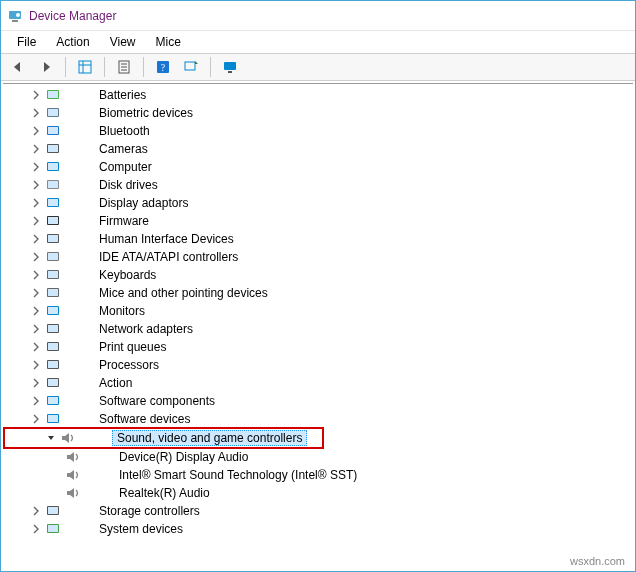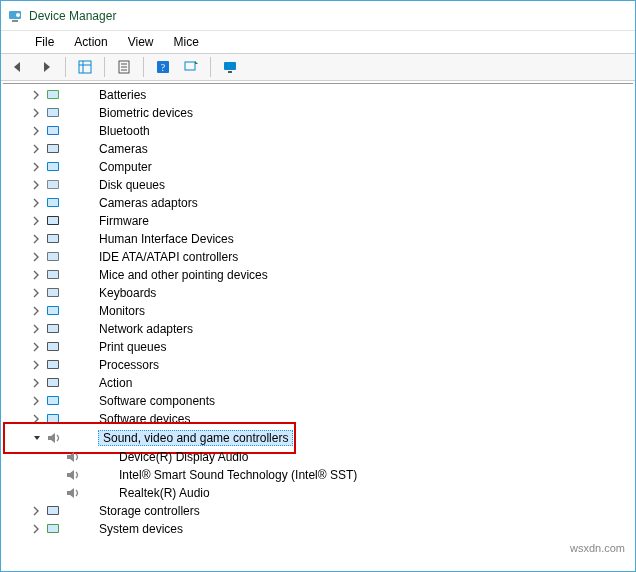--- a/index.html
+++ b/index.html
@@ -19,26 +19,26 @@
     align-items: center;
     padding: 0 6px;
     background: #fff;
     border-bottom: 1px solid #e5e5e5;
   }
   .titlebar .app-icon {
     width: 16px; height: 16px;
     margin-right: 6px;
     display: flex; align-items: center; justify-content: center;
   }
-  .titlebar .title { color: #14532d; }
+  .titlebar .title { color: #701a75; }
   .menubar {
     height: 22px;
     display: flex;
     align-items: center;
-    padding: 0 24px;
+    padding: 0 6px;
     background: #fff;
   }
   .menubar .menu-item { padding: 2px 10px; cursor: default; }
   .toolbar {
     height: 28px;
     display: flex;
     align-items: center;
     padding: 0 4px;
     gap: 2px;
     background: #f7f7f7;
@@ -85,28 +85,28 @@
   .node .lbl { padding: 0 2px; margin-left: 32px; }
   .node.selected .lbl {
     background: #cde8ff;
     border: 1px dotted #199aef;
     padding: 0 4px;
     height: 16px;
     line-height: 14px;
   }
   .highlight-wrap {
     border: 2px solid #d30000;
-    padding: 1px 1px;
+    padding: 1px 15px;
     display: inline-flex;
     align-items: center;
-    height: 32px;
+    height: 22px;
   }
   .watermark {
     position: absolute;
-    right: 10px; bottom: 17px;
+    right: 10px; bottom: 4px;
     font-size: 11px; color: #888;
   }
   .frame {
     position: relative;
     width: 100%; height: 100%;
   }
 </style>
 </head>
 <body>
 <div class="frame">
@@ -255,35 +255,35 @@
           <svg width="10" height="10" viewBox="0 0 10 10">
             <path d="M3 1 L7 5 L3 9" fill="none" stroke="#666" stroke-width="1.4"></path>
           </svg>
         </span>
         <span class="icon">
           <svg width="16" height="16" viewBox="0 0 16 16">
             <rect x="2" y="3" width="12" height="9" rx="1" fill="#888"></rect>
             <rect x="3" y="4" width="10" height="7" fill="#cfe8fb"></rect>
           </svg>
         </span>
-        <span class="lbl">Disk queues</span>
+        <span class="lbl">Disk drives</span>
       </div>
       <div class="node">
         <span class="chev">
           <svg width="10" height="10" viewBox="0 0 10 10">
             <path d="M3 1 L7 5 L3 9" fill="none" stroke="#666" stroke-width="1.4"></path>
           </svg>
         </span>
         <span class="icon">
           <svg width="16" height="16" viewBox="0 0 16 16">
             <rect x="2" y="3" width="12" height="9" rx="1" fill="#0288d1"></rect>
             <rect x="3" y="4" width="10" height="7" fill="#cfe8fb"></rect>
           </svg>
         </span>
-        <span class="lbl">Cameras adaptors</span>
+        <span class="lbl">Display adaptors</span>
       </div>
       <div class="node">
         <span class="chev">
           <svg width="10" height="10" viewBox="0 0 10 10">
             <path d="M3 1 L7 5 L3 9" fill="none" stroke="#666" stroke-width="1.4"></path>
           </svg>
         </span>
         <span class="icon">
           <svg width="16" height="16" viewBox="0 0 16 16">
             <rect x="2" y="3" width="12" height="9" rx="1" fill="#333"></rect>
@@ -325,35 +325,35 @@
           <svg width="10" height="10" viewBox="0 0 10 10">
             <path d="M3 1 L7 5 L3 9" fill="none" stroke="#666" stroke-width="1.4"></path>
           </svg>
         </span>
         <span class="icon">
           <svg width="16" height="16" viewBox="0 0 16 16">
             <rect x="2" y="3" width="12" height="9" rx="1" fill="#666"></rect>
             <rect x="3" y="4" width="10" height="7" fill="#cfe8fb"></rect>
           </svg>
         </span>
+        <span class="lbl">Keyboards</span>
+      </div>
+      <div class="node">
+        <span class="chev">
+          <svg width="10" height="10" viewBox="0 0 10 10">
+            <path d="M3 1 L7 5 L3 9" fill="none" stroke="#666" stroke-width="1.4"></path>
+          </svg>
+        </span>
+        <span class="icon">
+          <svg width="16" height="16" viewBox="0 0 16 16">
+            <rect x="2" y="3" width="12" height="9" rx="1" fill="#666"></rect>
+            <rect x="3" y="4" width="10" height="7" fill="#cfe8fb"></rect>
+          </svg>
+        </span>
         <span class="lbl">Mice and other pointing devices</span>
-      </div>
-      <div class="node">
-        <span class="chev">
-          <svg width="10" height="10" viewBox="0 0 10 10">
-            <path d="M3 1 L7 5 L3 9" fill="none" stroke="#666" stroke-width="1.4"></path>
-          </svg>
-        </span>
-        <span class="icon">
-          <svg width="16" height="16" viewBox="0 0 16 16">
-            <rect x="2" y="3" width="12" height="9" rx="1" fill="#666"></rect>
-            <rect x="3" y="4" width="10" height="7" fill="#cfe8fb"></rect>
-          </svg>
-        </span>
-        <span class="lbl">Keyboards</span>
       </div>
       <div class="node">
         <span class="chev">
           <svg width="10" height="10" viewBox="0 0 10 10">
             <path d="M3 1 L7 5 L3 9" fill="none" stroke="#666" stroke-width="1.4"></path>
           </svg>
         </span>
         <span class="icon">
           <svg width="16" height="16" viewBox="0 0 16 16">
             <rect x="2" y="3" width="12" height="9" rx="1" fill="#0288d1"></rect>

